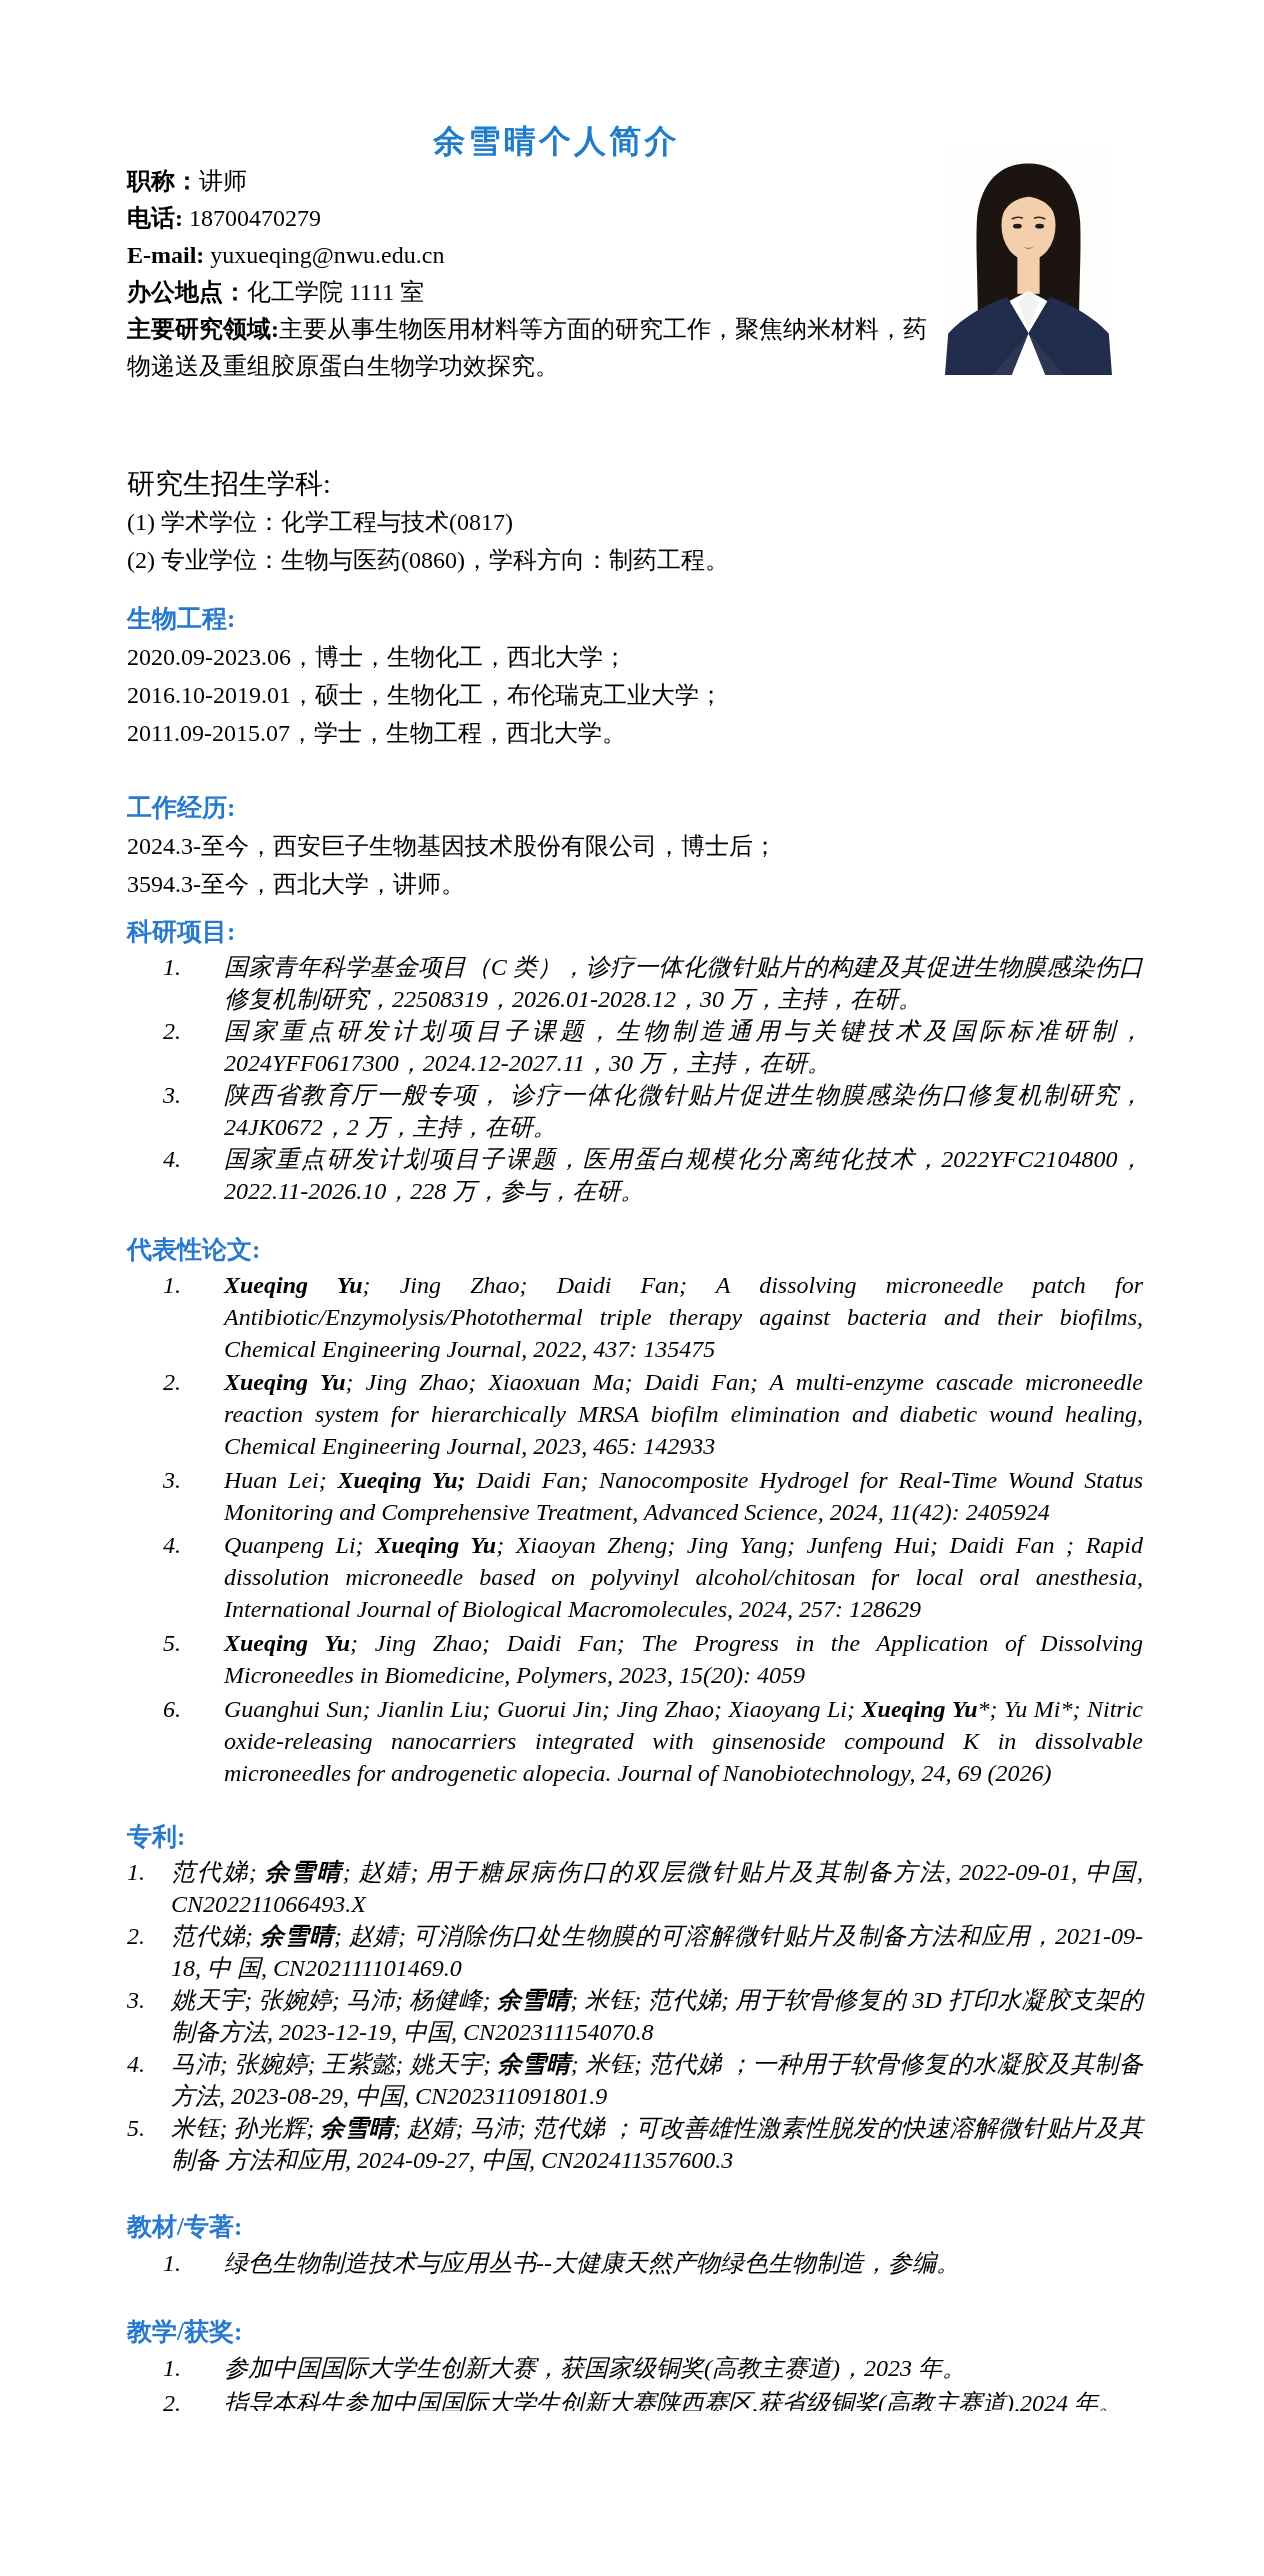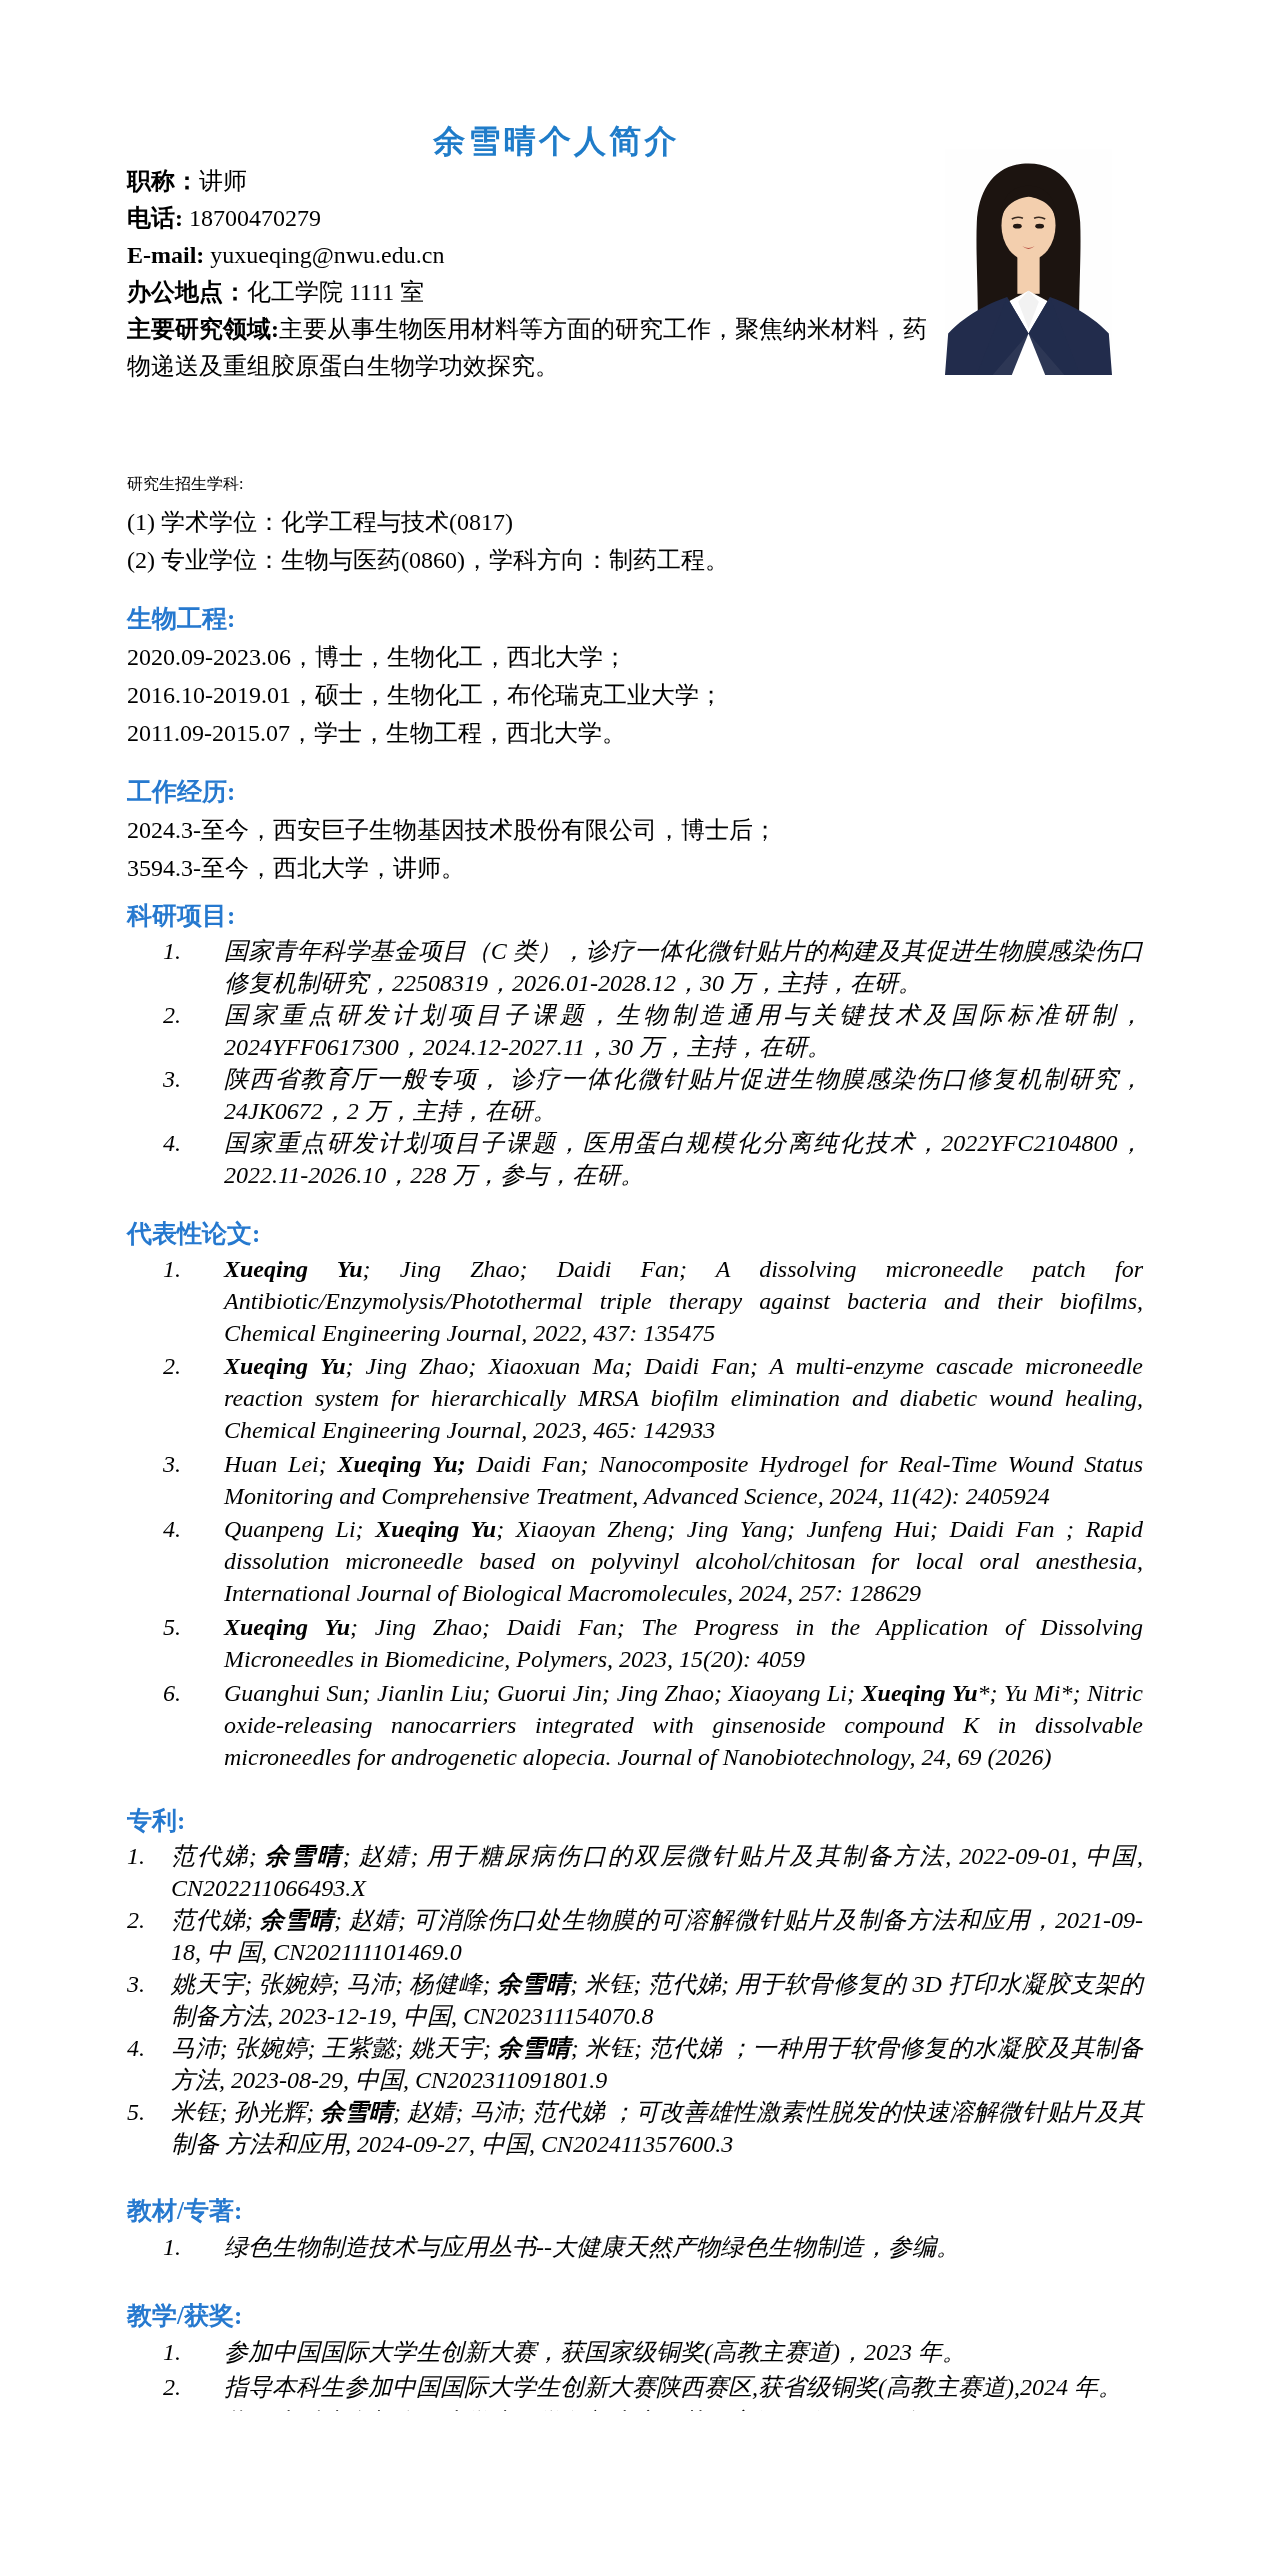--- a/index.html
+++ b/index.html
@@ -42,30 +42,30 @@
     height:226px;
   }
   .content{
     margin-left:127px;
     margin-right:121px; 
   }
   .contact{margin-top:2px;width:820px;}
   .contact .c-line{font-size:24px;line-height:37px;}
   .b{font-weight:bold;}
   .admissions{margin-top:80px;}
-  .plain-heading{font-size:16px;line-height:38px;font-weight:normal;}
+  .plain-heading{font-size:28px;line-height:38px;font-weight:normal;}
   .plain-lines li{font-size:24px;line-height:38px;list-style:none;}
   h2.sec{
     color:var(--heading);
     font-size:25px;
     line-height:38px;
     font-weight:bold;
   }
   .sec-edu{margin-top:21px;}
-  .sec-work{margin-top:21px;}
+  .sec-work{margin-top:37px;}
   .sec-proj{margin-top:9.6px;}
   .sec-papers{margin-top:24px;}
   .sec-patents{margin-top:29px;}
   .sec-books{margin-top:32px;}
   .sec-awards{margin-top:32px;}
   ol.numbered{
     list-style:none;
     counter-reset:n;
     font-style:italic;
   }

